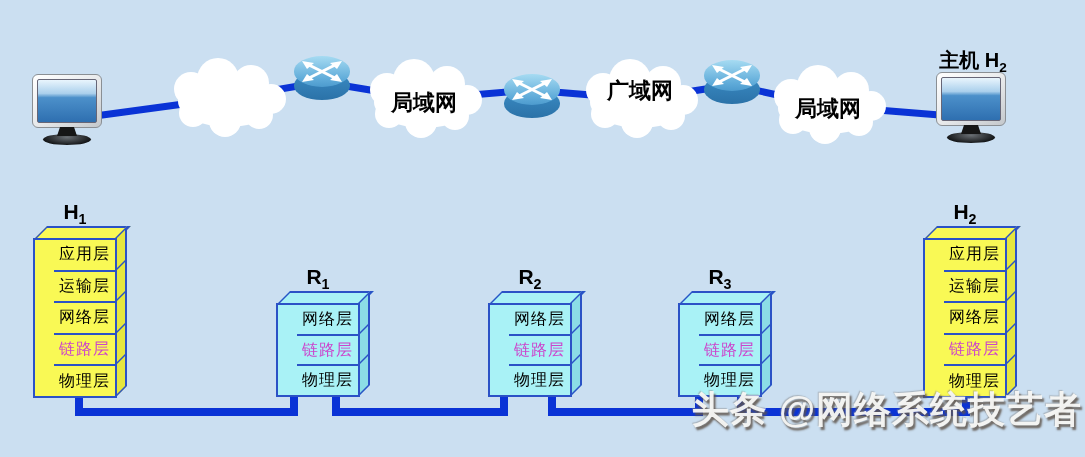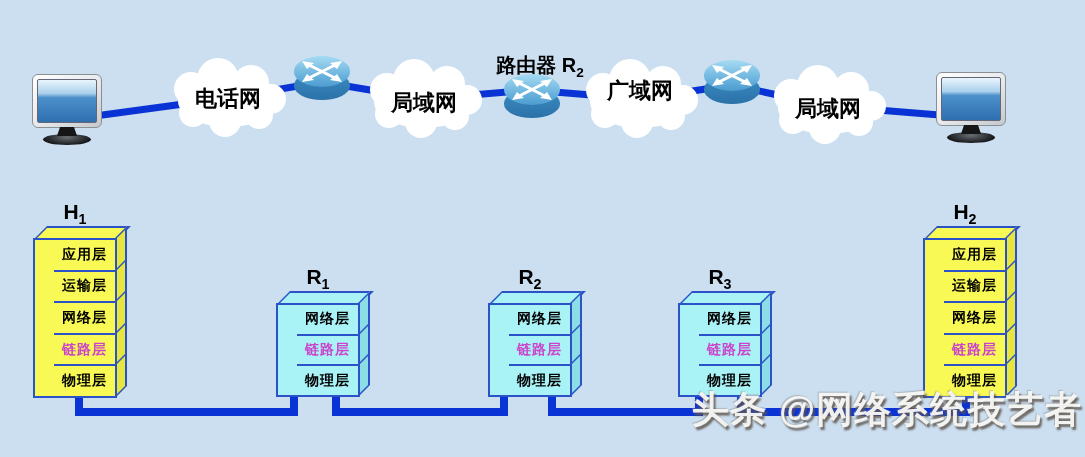--- a/index.html
+++ b/index.html
@@ -34,21 +34,21 @@
   .stack { position:absolute; z-index:3; }
   .stack-title { position:absolute; top:0; left:0; width:100%; text-align:center; font-size:21px; font-weight:bold; color:#000; }
   .box { position:absolute; left:0; top:38px; }
   .face { position:absolute; box-sizing:border-box; border:2px solid #2b52c6; }
   .face.front { left:0; top:0; width:100%; height:100%; display:flex; flex-direction:column; z-index:2; }
   .face.side  { left:calc(100% - 2px); top:0; width:12px; height:100%;
                 transform:skewY(-45deg); transform-origin:0 0; z-index:1; display:flex; flex-direction:column; }
   .face.topf  { left:0; top:-12px; width:100%; height:14px;
                 transform:skewX(-45deg); transform-origin:0 100%; z-index:1; }
   .row { flex:1; display:flex; align-items:center; justify-content:center;
-         font-size:14px; font-weight:bold; color:#000; letter-spacing:1px;margin-left:19px; }
+         font-size:16px; font-weight:normal; color:#000; letter-spacing:1px;margin-left:19px; }
   .srow { flex:1; }
 
   
   .watermark { position:absolute; top:385px; right:3px; z-index:5; font-size:37px; font-weight:bold;
                letter-spacing:1px; color:rgba(248,248,246,0.95);
                text-shadow:2px 3px 2px rgba(95,85,75,0.85), -1px -1px 1px rgba(130,130,130,0.45); }
 </style>
 </head>
 <body>
 
@@ -95,26 +95,25 @@
         <circle class="cloudfill" cx="28" cy="36" r="17" fill="#ffffff"></circle>
       <circle class="cloudfill" cx="55" cy="26" r="21" fill="#ffffff"></circle>
         <circle class="cloudfill" cx="88" cy="30" r="18" fill="#ffffff"></circle>
       <circle class="cloudfill" cx="108" cy="46" r="15" fill="#ffffff"></circle>
         <circle class="cloudfill" cx="96" cy="62" r="14" fill="#ffffff"></circle>
       <circle class="cloudfill" cx="62" cy="68" r="16" fill="#ffffff"></circle>
         <circle class="cloudfill" cx="30" cy="60" r="14" fill="#ffffff"></circle>
     </g>
   </svg>
 
-  <div class="cloud-label" style="left:163px; top:84px;">电话网</div>
   <div class="cloud-label" style="left:359px; top:88px;">局域网</div>
   <div class="cloud-label" style="left:575px; top:76px;">广域网</div>
   <div class="cloud-label" style="left:763px; top:94px;">局域网</div>
 
-  <div class="lbl" style="left:490px; top:52px; width:100px;"><span>路由器 R</span><sub>2</sub></div>
+  <div class="lbl" style="left:930px; top:47px; width:86px;"><span>主机 H</span><sub>2</sub></div>
 
   <div class="monitor" style="left:30px; top:74px;">
     <div class="bezel">
         <div class="screen"></div>
       </div>
     <div class="neck"></div>
     <div class="base"></div>
   </div>
   <div class="monitor" style="left:934px; top:72px;">
     <div class="bezel">

